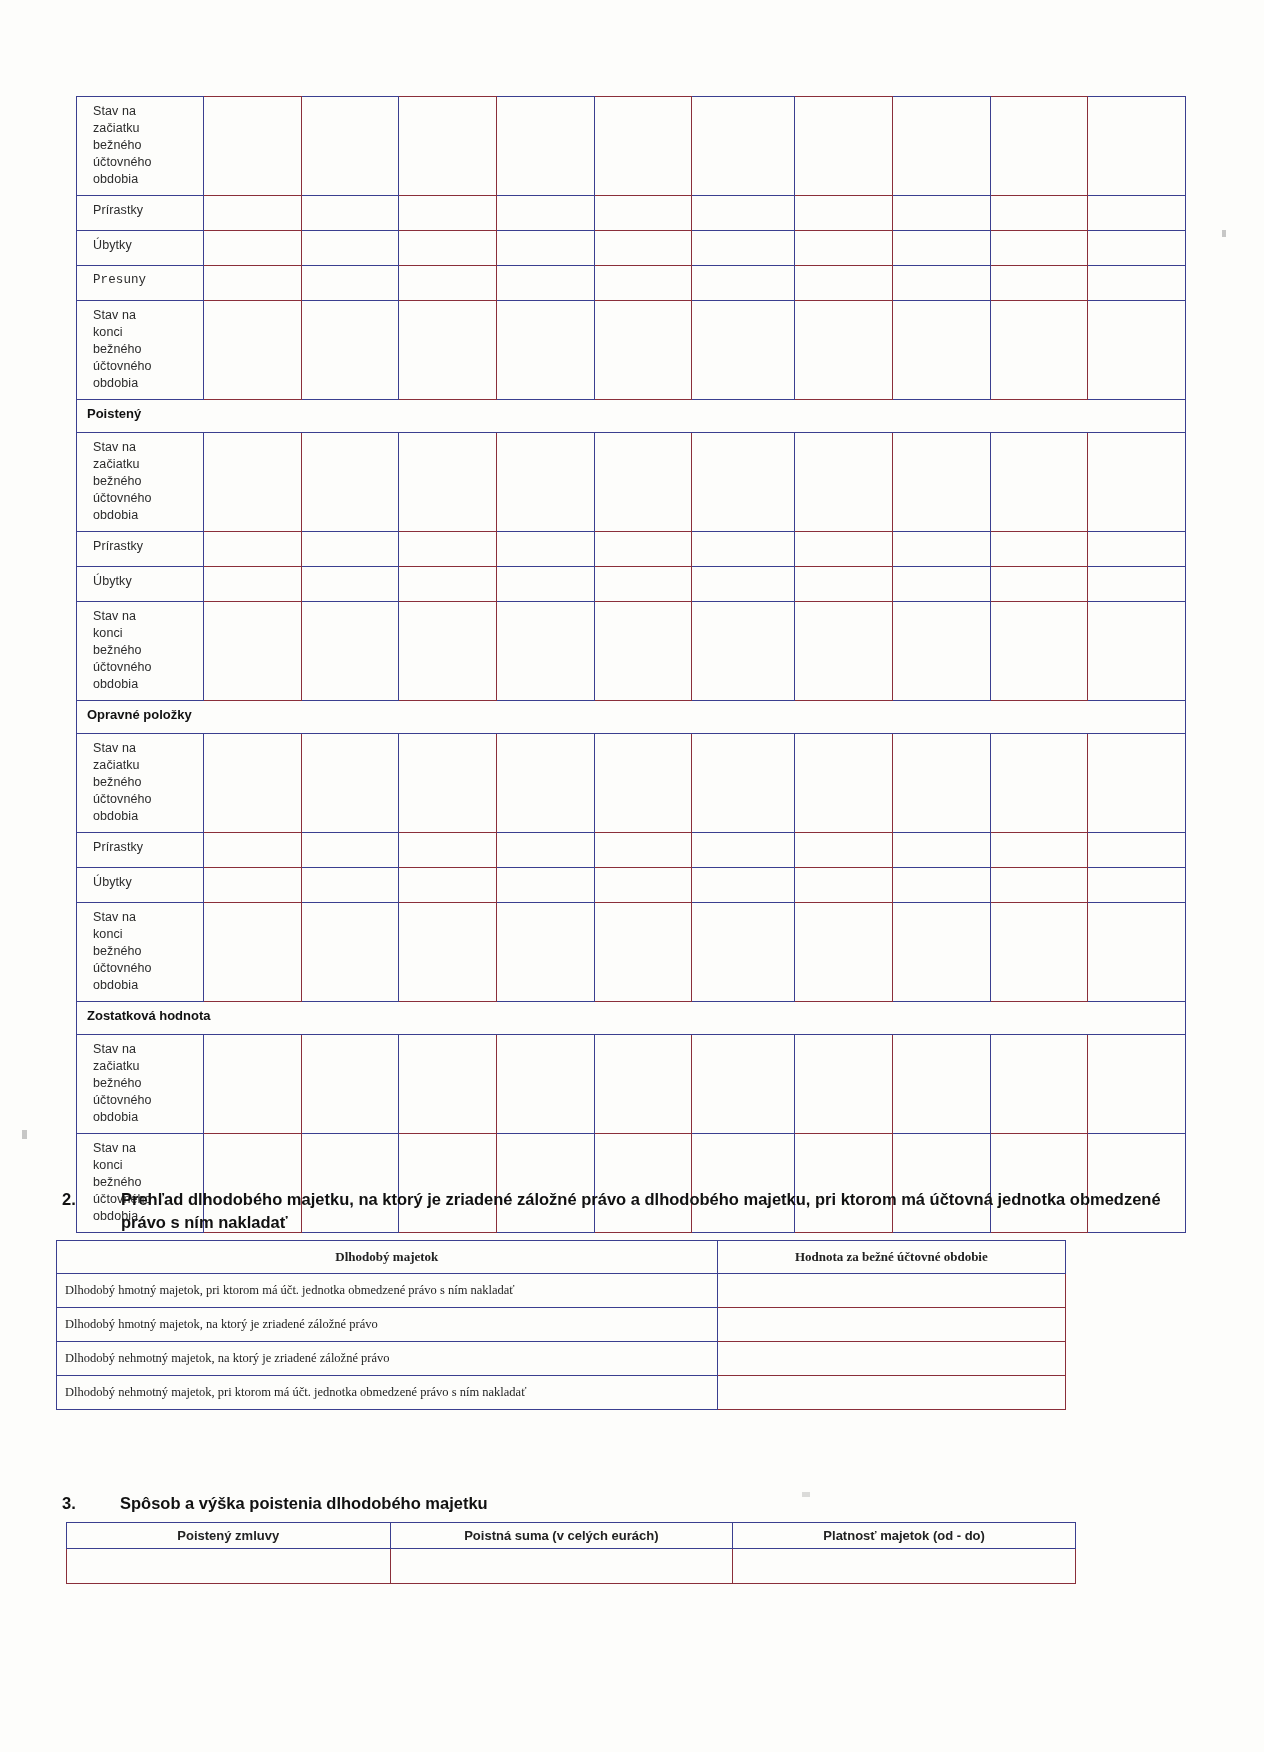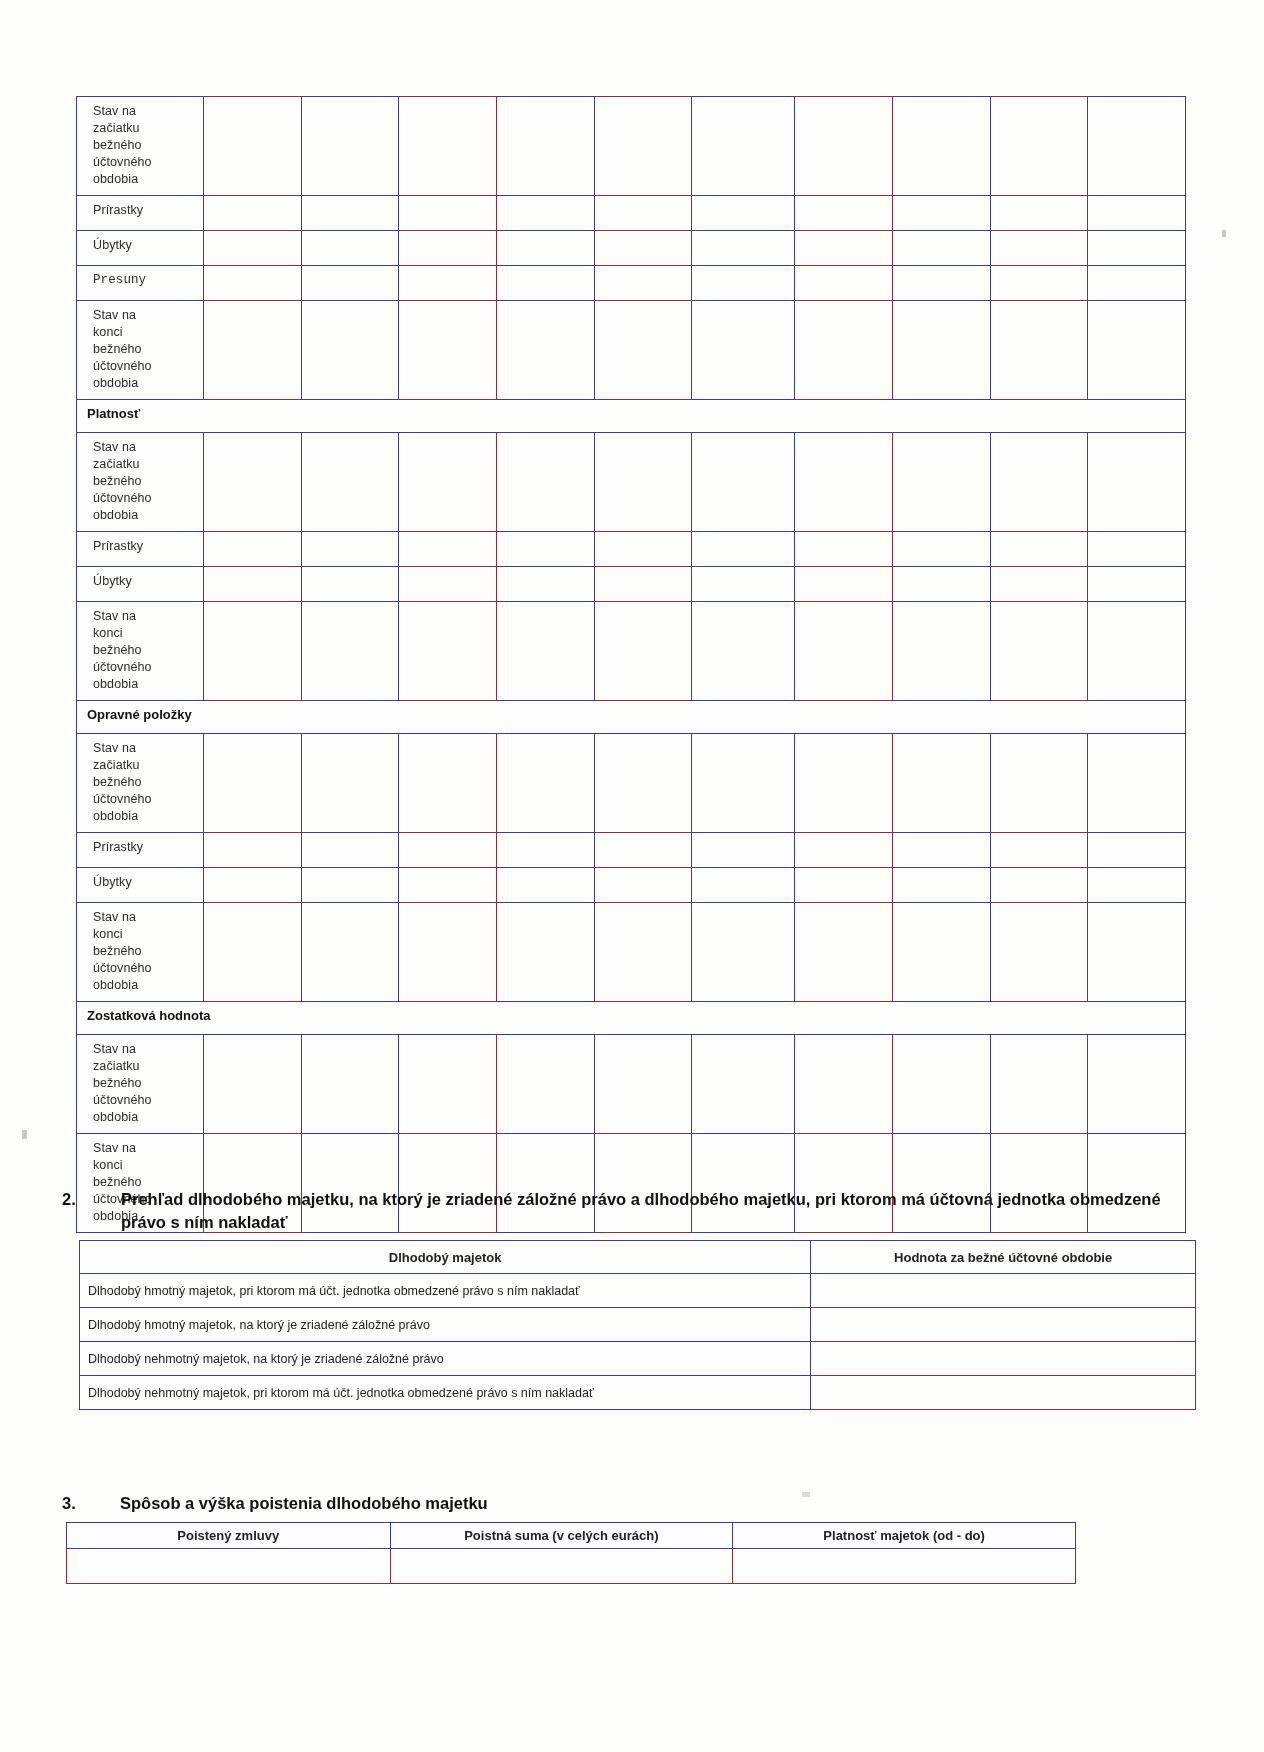--- a/index.html
+++ b/index.html
@@ -69,25 +69,26 @@
     font-size: 16.5px;
     font-weight: bold;
     line-height: 23px;
     color: #111;
   }
   .sec2-head .num { position: absolute; left: 0; top: 0; }
   .sec2-head .txt { display: block; margin-left: 59px; }
 
   .t2 {
     position: absolute;
-    left: 79px;
+    left: 56px;
     top: 1240px;
-    width: 1117px;
+    width: 1010px;
     border-collapse: collapse;
     table-layout: fixed;
+    font-family: Liberation Serif, serif;
   }
   .t2 td, .t2 th {
     border: 1px solid #3b3f8f;
     font-size: 12.5px;
     color: #222;
     padding: 5px 8px;
   }
   .t2 th {
     font-weight: bold;
     text-align: center;
@@ -217,21 +218,21 @@
           <td class="cell" style="width: 85px;"></td>
           <td class="cell alt" style="width: 85px;"></td>
           <td class="cell" style="width: 85px;"></td>
           <td class="cell alt" style="width: 90px;"></td>
           <td class="cell" style="width: 85px;"></td>
           <td class="cell alt" style="width: 85px;"></td>
           <td class="cell" style="width: 85px;"></td>
           <td class="cell alt" style="width: 85px;"></td>
         </tr>
         <tr class="row-sec">
-          <td class="section" colspan="11">Platnosť</td>
+          <td class="section" colspan="11">Poistený</td>
         </tr>
         <tr class="row-tall">
           <td class="label" style="width: 95px;">Stav na
 začiatku
 bežného
 účtovného
 obdobia</td>
           <td class="cell" style="width: 85px;"></td>
           <td class="cell alt" style="width: 85px;"></td>
           <td class="cell" style="width: 85px;"></td>

